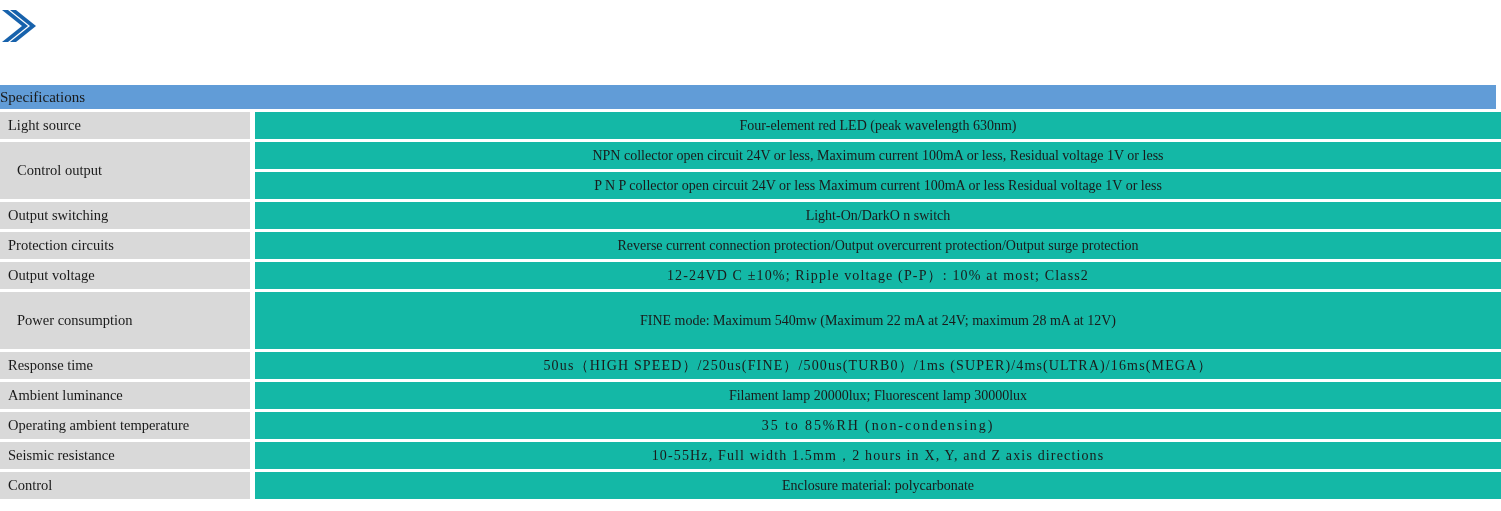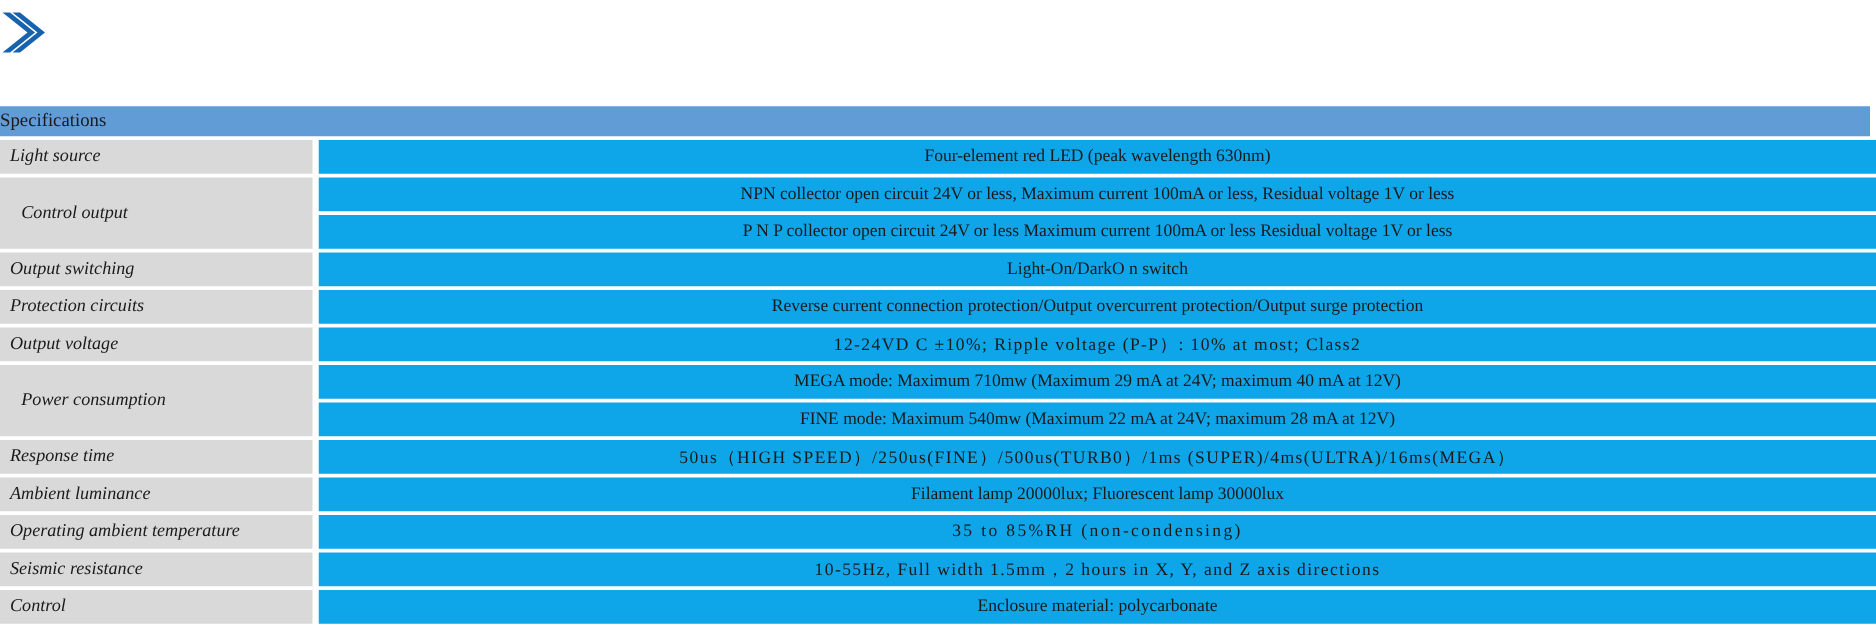--- a/index.html
+++ b/index.html
@@ -69,31 +69,30 @@
   .row-label {
     flex: 0 0 250px;
     width: 250px;
     background: #d9d9d9;
     display: flex;
     align-items: center;
     padding-left: 8px;
     box-sizing: border-box;
     font-size: 14.5px;
     color: #1a1a1a;
-    font-style: italic;
   }
   .row-values {
     flex: 1 1 auto;
     margin-left: 5px;
     display: flex;
     flex-direction: column;
     justify-content: stretch;
   }
   .value-cell {
-    background: #0ea5e9;
+    background: #14b8a6;
     display: flex;
     align-items: center;
     justify-content: center;
     text-align: center;
     font-size: 14px;
     color: #1a1a1a;
     flex: 1 1 0;
     box-sizing: border-box;
     padding: 0 6px;
     white-space: nowrap;
@@ -160,21 +159,20 @@
     <div class="spec-row">
       <div class="row-label h1">Output voltage</div>
       <div class="row-values">
         <div class="value-cell h1 sp-wide">12-24VD C ±10%; Ripple voltage (P-P）: 10% at most; Class2</div>
       </div>
     </div>
 
     <div class="spec-row">
       <div class="row-label h2">Power consumption</div>
       <div class="row-values">
-        <div class="value-cell">MEGA mode: Maximum 710mw (Maximum 29 mA at 24V; maximum 40 mA at 12V)</div>
         <div class="value-cell">FINE mode: Maximum  540mw (Maximum 22 mA at 24V; maximum 28 mA at 12V)</div>
       </div>
     </div>
 
     <div class="spec-row">
       <div class="row-label h1">Response time</div>
       <div class="row-values">
         <div class="value-cell h1 sp-wide">50us（HIGH SPEED）/250us(FINE）/500us(TURB0）/1ms (SUPER)/4ms(ULTRA)/16ms(MEGA）</div>
       </div>
     </div>

